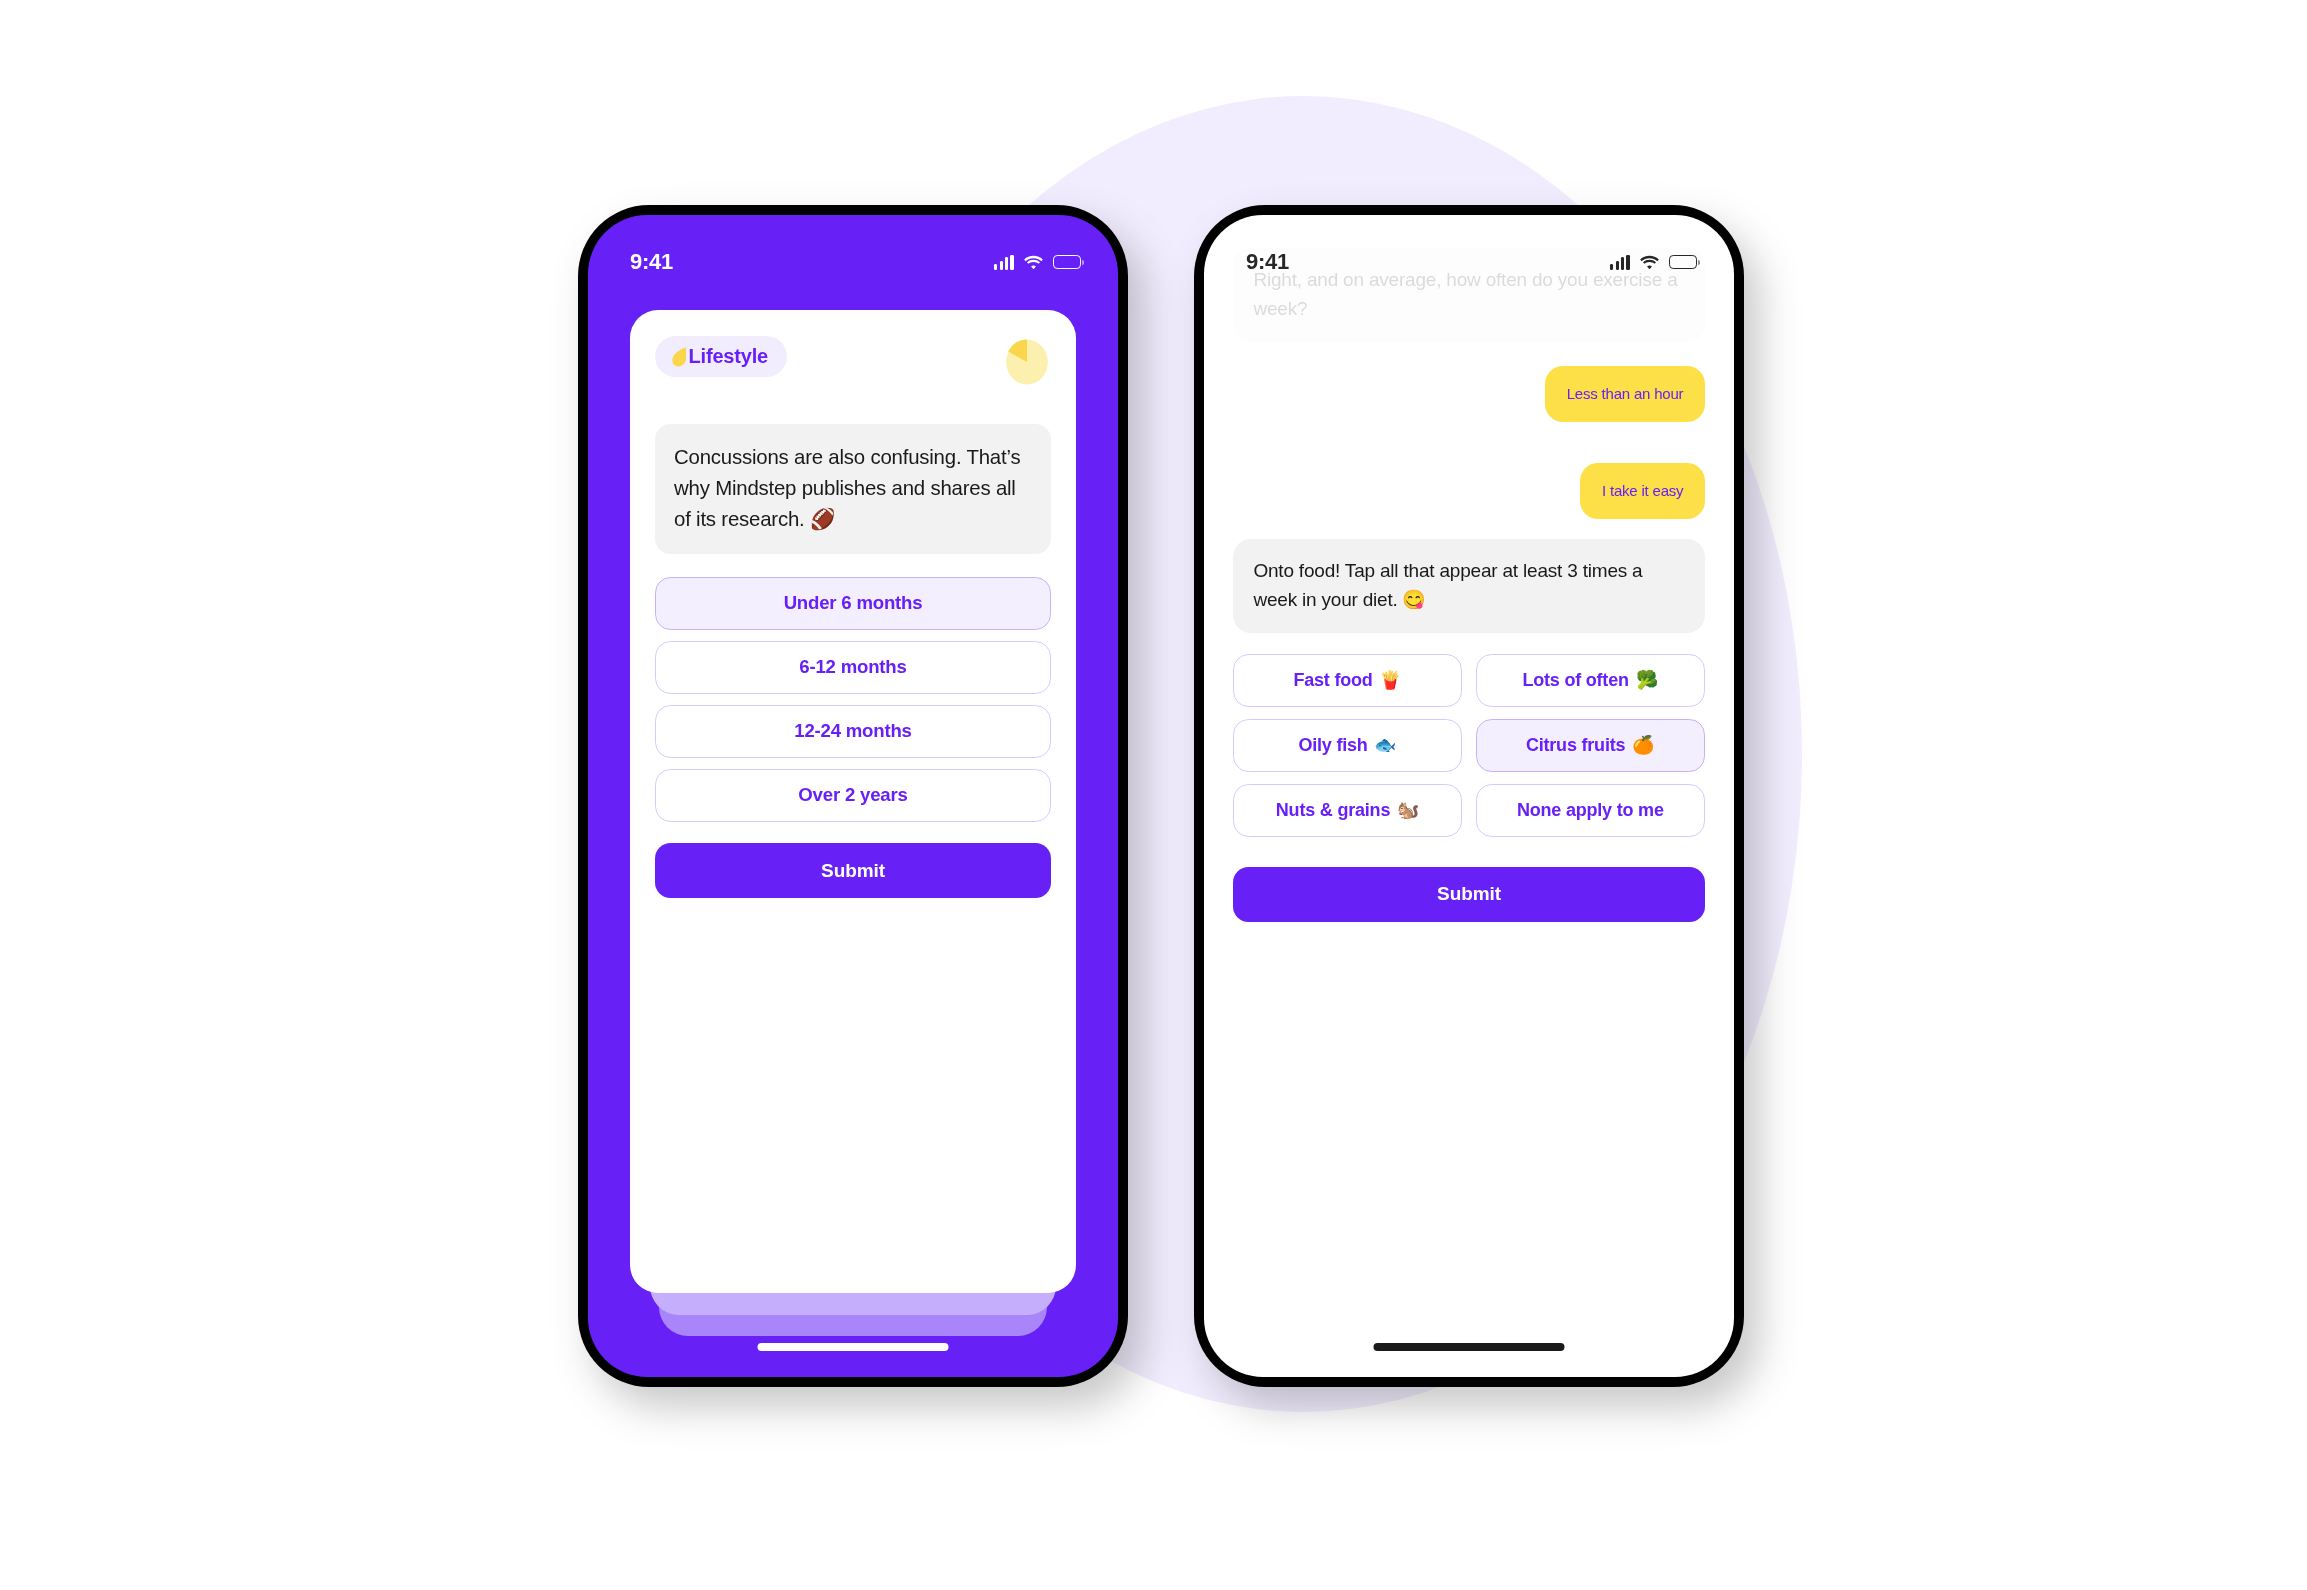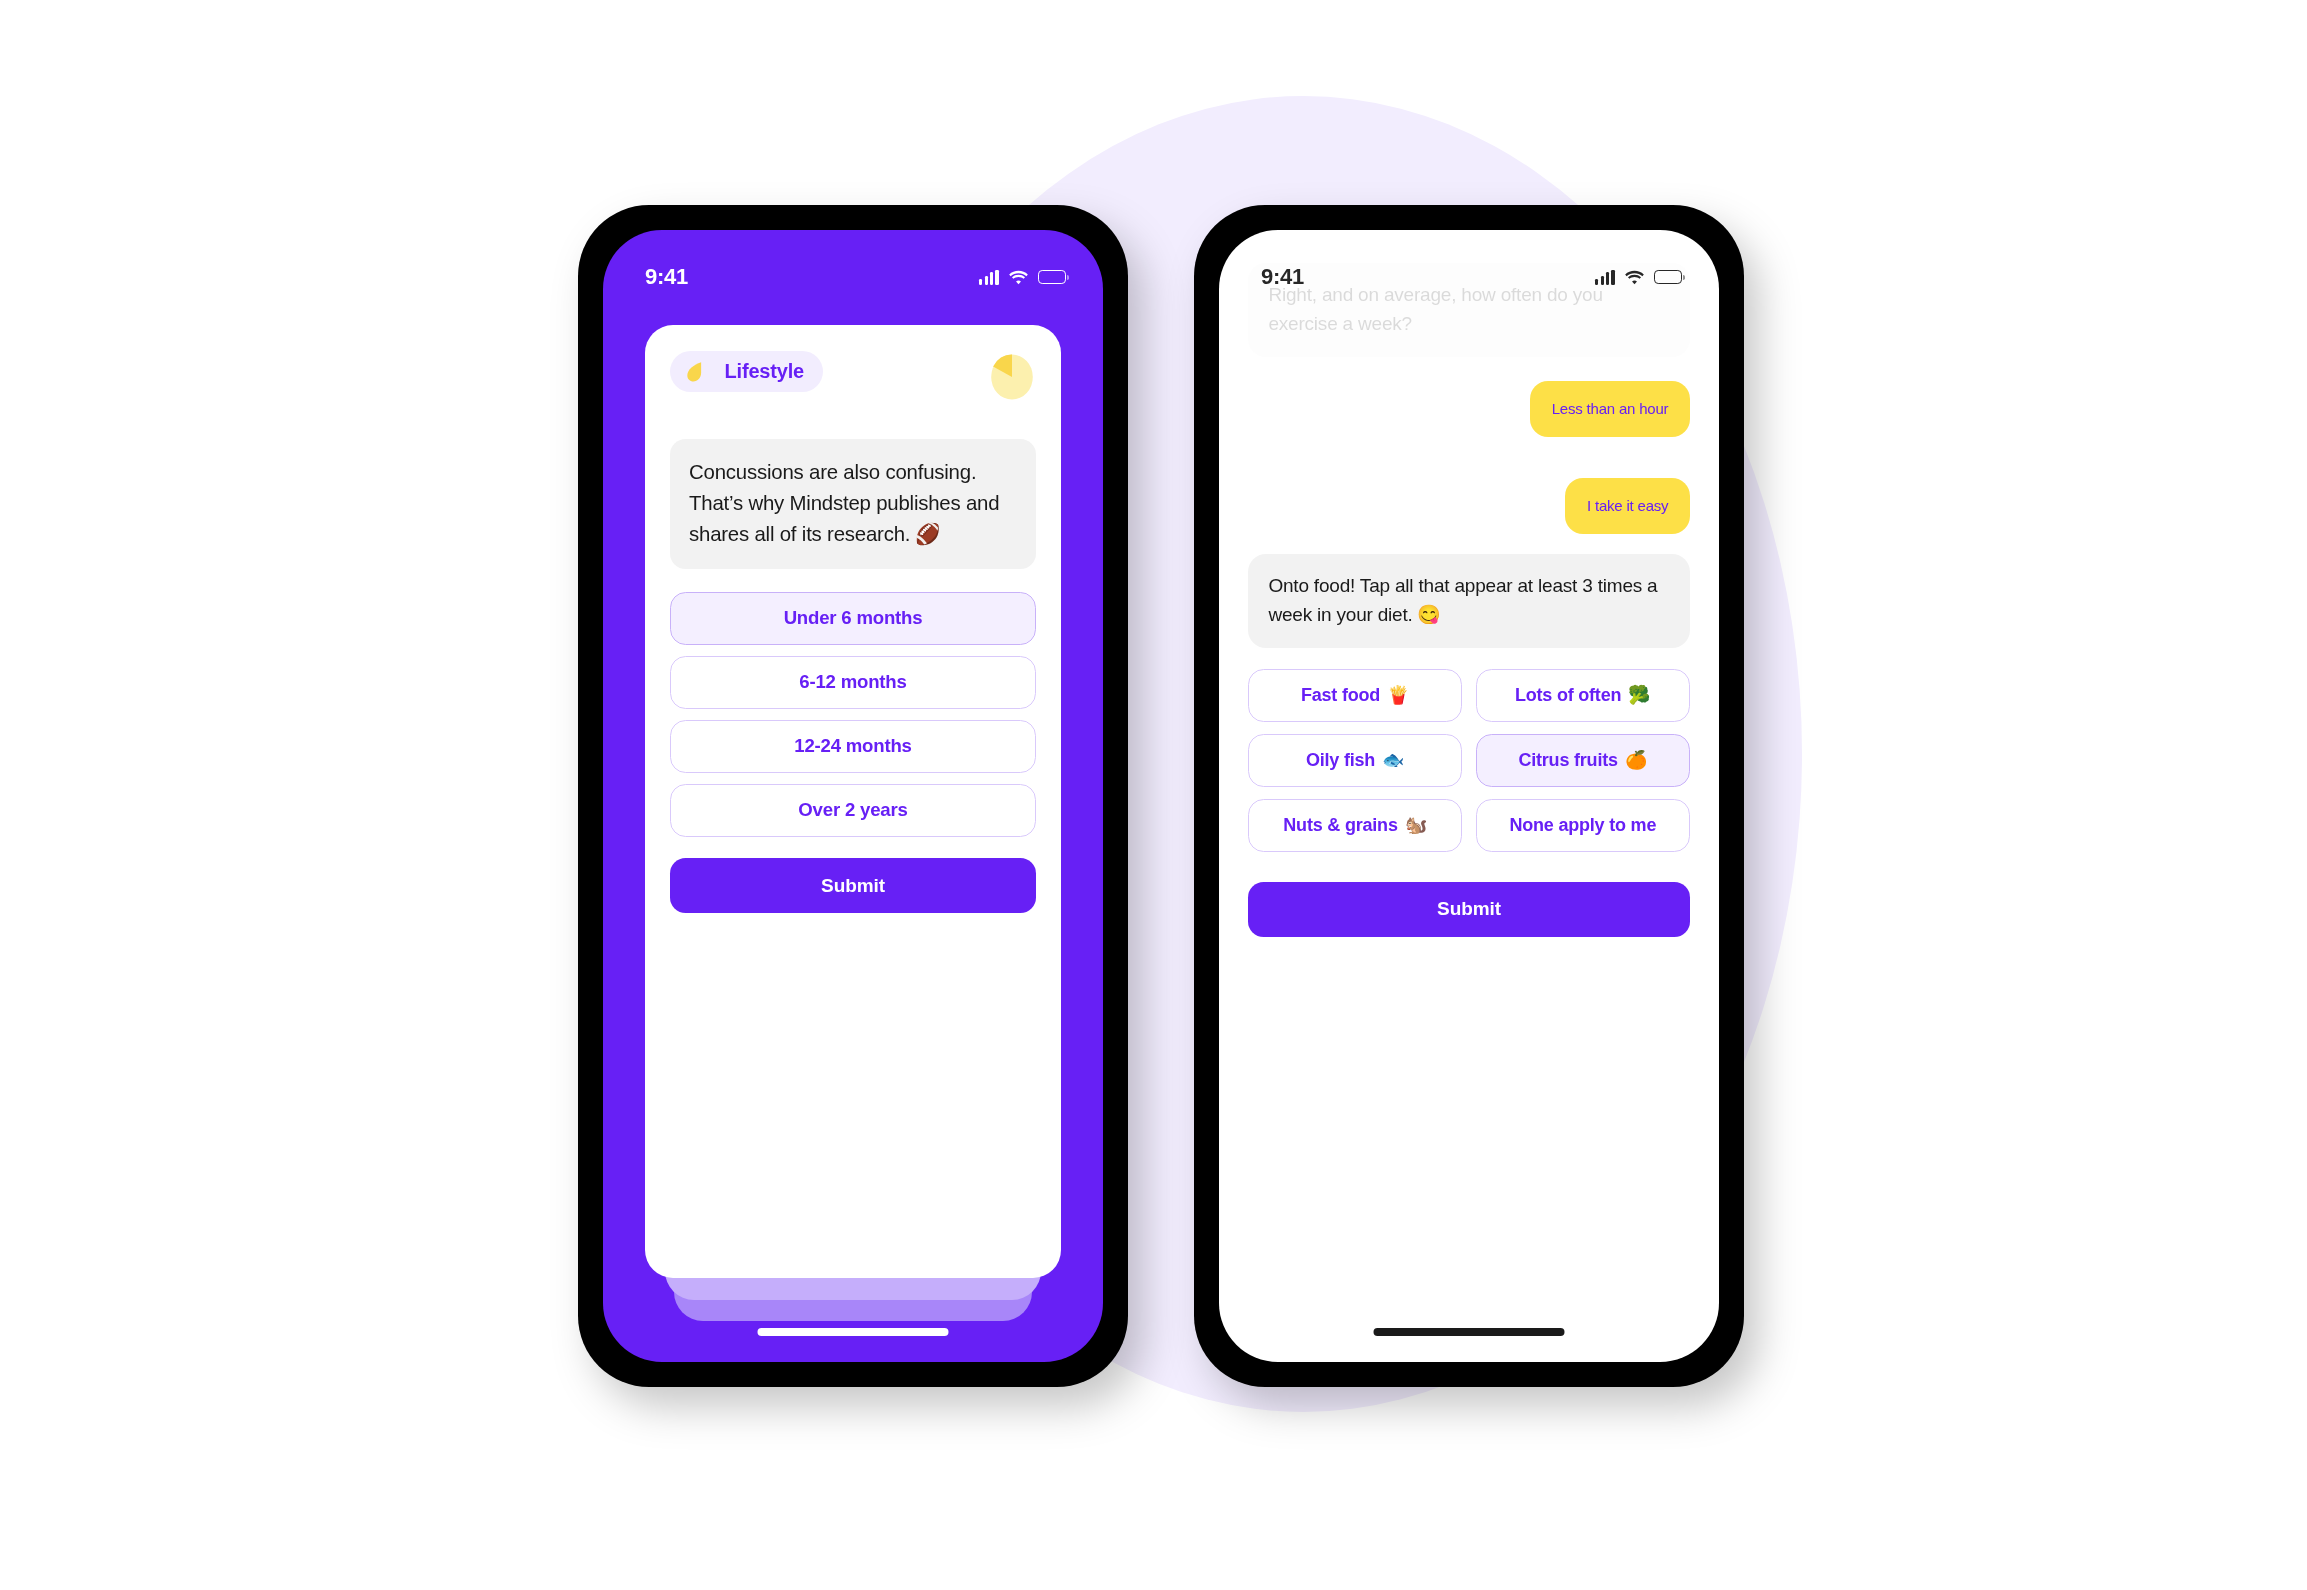--- a/index.html
+++ b/index.html
@@ -18,21 +18,21 @@
     width: 997px; height: 1316px;
     border-radius: 50%;
     background: #f2edfe;
   }
 
   
   .phone {
     position: absolute;
     background: #000000;
     border-radius: 71px;
-    padding: 25px;
+    padding: 10px;
     filter: drop-shadow(15.6px 20.4px 20.4px rgba(0,0,0,0.22));
   }
   .phone-screen {
     width: 100%; height: 100%;
     border-radius: 59px;
     overflow: hidden;
     position: relative;
   }
   #phone-left  { left: 578px;  top: 205px; width: 550px; height: 1182px; }
   #phone-right { left: 1194px; top: 205px; width: 550px; height: 1182px; }
@@ -86,21 +86,21 @@
     position: absolute;
     left: 42px; right: 42px; top: 95px; bottom: 84px;
     background: #ffffff;
     border-radius: 28px;
     padding: 26.4px 25px 0 25px;
     display: flex; flex-direction: column;
   }
 
   .card-head { display:flex; align-items:flex-start; justify-content:space-between; }
   .chip-lifestyle {
-    display:inline-flex; align-items:center; gap:22px;
+    display:inline-flex; align-items:center; gap:1px;
     background: #f2edfe; border-radius: 600px;
     padding: 9px 19px 9px 15.6px;
   }
   .chip-lifestyle .lbl { color:#6720f5; font-size:20px; font-weight:700; letter-spacing:-0.2px; }
   .leaf-icon { width: 17px; height: 21.6px; display:block; }
 
   .pie-icon { width: 44px; height: 48px; display:block; margin-top:1.2px; margin-right:2.4px; }
 
   .q-title {
     margin-top: 26.4px;

